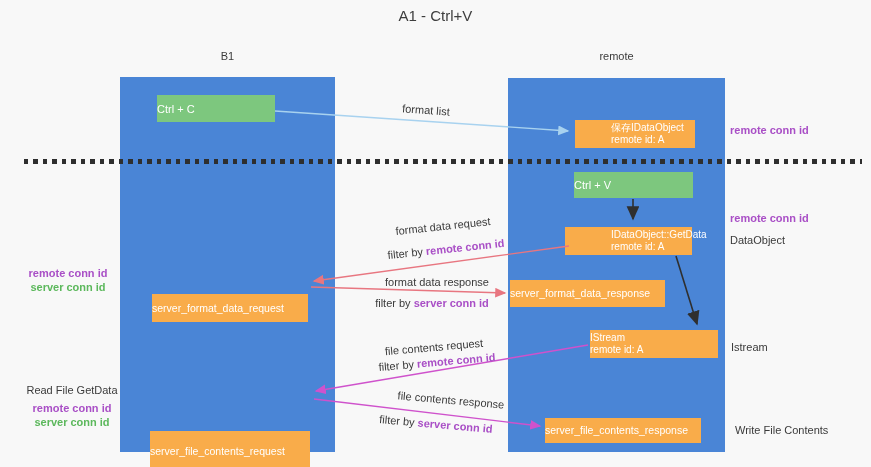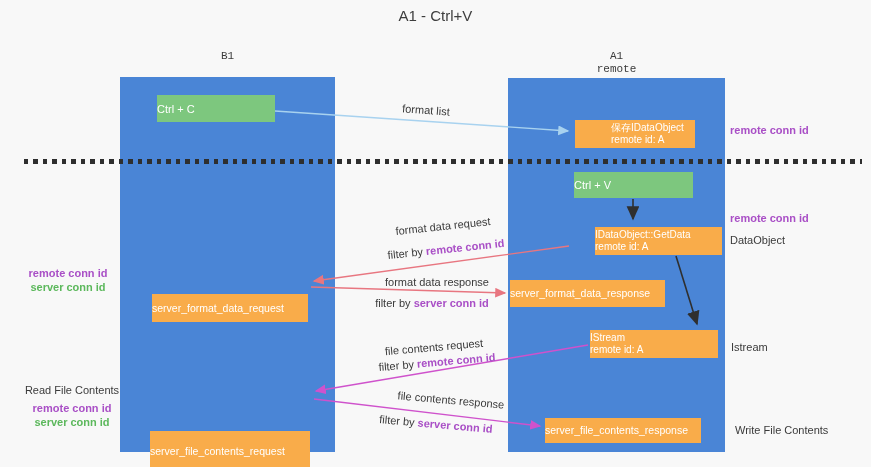--- a/index.html
+++ b/index.html
@@ -8,21 +8,21 @@
     background:#f8f8f8;
     font-family:"Liberation Sans","DejaVu Sans",sans-serif;
     color:#3b3b3b;
   }
   .abs{position:absolute;}
   .title{
     left:0;right:0;top:6px;text-align:center;
     font-size:15px;line-height:19px;color:#3d3d3d;
   }
   .lane-header{
-    text-align:center;font-size:11px;line-height:13px;color:#3b3b3b;font-family:Liberation Mono, monospace;
+    text-align:center;font-size:11px;line-height:13px;color:#3b3b3b;
   }
   .lane{
     background:#4a85d6;
   }
   .dashline{
     left:24px;top:159px;width:838px;height:4.5px;
     background:repeating-linear-gradient(90deg,#2e2e2e 0 4.5px,transparent 4.5px 9.5px);
     z-index:3;
   }
   .box{
@@ -48,21 +48,20 @@
 <body>
 
 <div class="abs title">
   <div>A1 - Ctrl+V</div>
 </div>
 
 <div class="abs lane-header" style="left:120px;top:50px;width:215px;">
   <div>B1</div>
 </div>
 <div class="abs lane-header" style="left:508px;top:50px;width:217px;">
-  <div>A1</div>
   <div>remote</div>
 </div>
 
 <div class="abs lane" style="left:120px;top:77px;width:215px;height:375px;"></div>
 <div class="abs lane" style="left:508px;top:78px;width:217px;height:374px;"></div>
 
 <div class="abs dashline"></div>
 
 <div class="abs box green" style="left:157px;top:95px;width:118px;height:27px;">
   <span>Ctrl + C</span>
@@ -70,21 +69,21 @@
 
 <div class="abs box orange" style="left:575px;top:120px;width:120px;height:28px;padding-left:36px;">
   <span>保存IDataObject</span>
   <span>remote id: A</span>
 </div>
 
 <div class="abs box green" style="left:574px;top:172px;width:119px;height:26px;">
   <span>Ctrl + V</span>
 </div>
 
-<div class="abs box orange" style="left:595px;top:227px;width:127px;height:28px;">
+<div class="abs box orange" style="left:565px;top:227px;width:127px;height:28px;padding-left:46px;">
   <span>IDataObject::GetData</span>
   <span>remote id: A</span>
 </div>
 
 <div class="abs box orange single" style="left:152px;top:270px;width:156px;height:28px;margin-top:24px;">
   <span>server_format_data_request</span>
 </div>
 
 <div class="abs box orange single" style="left:510px;top:280px;width:155px;height:27px;">
   <span>server_format_data_response</span>
@@ -153,16 +152,16 @@
 <div class="abs side-label purple" style="left:730px;top:212px;">remote conn id</div>
 <div class="abs side-label" style="left:730px;top:234px;">DataObject</div>
 <div class="abs side-label" style="left:731px;top:341px;">Istream</div>
 <div class="abs side-label" style="left:735px;top:424px;">Write File Contents</div>
 
 <div class="abs side-stack" style="left:18px;top:266px;width:100px;">
   <div class="purple">remote conn id</div>
   <div class="green">server conn id</div>
 </div>
 <div class="abs side-stack" style="left:18px;top:383px;width:108px;">
-  <div>Read File Contents</div>
+  <div>Read File GetData</div>
   <div class="purple" style="margin-top:4px;">remote conn id</div>
   <div class="green">server conn id</div>
 </div>
 
 </body></html>

